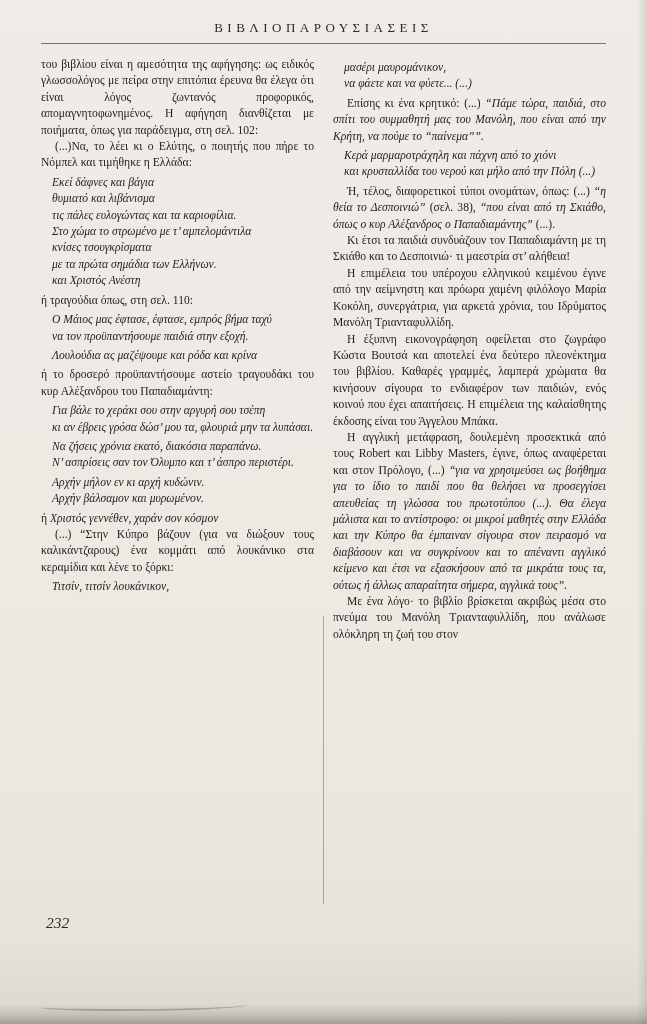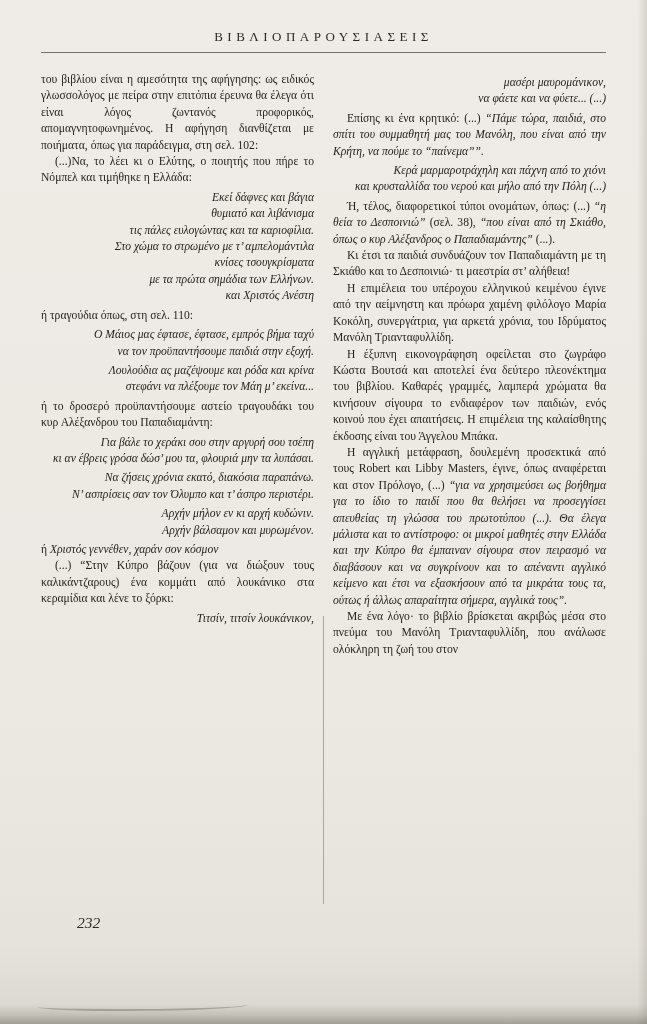--- a/index.html
+++ b/index.html
@@ -7,36 +7,36 @@
     width:647px;height:1024px;overflow:hidden;position:relative;
     background:#d8d5cd;
     font-family:"Liberation Serif","DejaVu Serif",serif;
     color:#26231f;
   }
   .page{
     position:absolute;inset:0;
     background:linear-gradient(180deg,#efece7 0%,#ece9e3 70%,#e6e3dc 92%,#d9d6ce 100%);
   }
   .header{
-    text-align:center;padding-top:29px;
+    text-align:center;padding-top:20px;
     font-size:13px;letter-spacing:4.5px;color:#2c2a26;
   }
   .rule{width:565px;margin:7px auto 0;border-top:1px solid #77736b;}
   .columns{display:flex;width:565px;margin:13px auto 0;gap:19px;}
-  .col{width:273px;font-size:11.6px;line-height:16.4px;margin-top:6px;}
+  .col{width:273px;font-size:11.6px;line-height:16.4px;}
   .block{margin:0;}
   .block.normal{text-align:justify;}
   .block.poem-para{text-align:justify;}
   .block.indent{text-indent:14px;}
-  .block.poem{font-style:italic;margin:3px 0 3px 11px;text-align:right;}
+  .block.poem{font-style:italic;margin:3px 0 3px 11px;}
   .vline{padding-left:12px;text-indent:-12px;}
   .it{font-style:italic;}
   .pagenum{
     position:absolute;left:46px;bottom:92px;
-    font-style:italic;font-size:15.5px;color:#2c2a26;margin-left:31px;
+    font-style:italic;font-size:15.5px;color:#2c2a26;
   }
   .divider{
     position:absolute;left:323px;top:616px;width:1px;height:288px;
     background:#aaa69d;
   }
   .edge-right{
     position:absolute;top:0;right:0;width:10px;height:100%;
     background:linear-gradient(270deg,rgba(115,110,100,0.20),rgba(115,110,100,0));
   }
   .edge-bottom{
@@ -68,21 +68,20 @@
           <div class="vline">με τα πρώτα σημάδια των Ελλήνων.</div>
           <div class="vline">και Χριστός Ανέστη</div>
         </div>
         <div class="block normal">ή τραγούδια όπως, στη σελ. 110:</div>
         <div class="block poem">
           <div class="vline">Ο Μάιος μας έφτασε, έφτασε, εμπρός βήμα ταχύ</div>
           <div class="vline">να τον προϋπαντήσουμε παιδιά στην εξοχή.</div>
         </div>
         <div class="block poem">
           <div class="vline">Λουλούδια ας μαζέψουμε και ρόδα και κρίνα</div>
-          <div class="vline">στεφάνι να πλέξουμε τον Μάη μ’ εκείνα...</div>
         </div>
         <div class="block normal">ή το δροσερό προϋπαντήσουμε αστείο τραγουδάκι του κυρ Αλέξανδρου του Παπαδιαμάντη:</div>
         <div class="block poem">
           <div class="vline">Για βάλε το χεράκι σου στην αργυρή σου τσέπη</div>
           <div class="vline">κι αν έβρεις γρόσα δώσ’ μου τα, φλουριά μην τα λυπάσαι.</div>
         </div>
         <div class="block poem">
           <div class="vline">Να ζήσεις χρόνια εκατό, διακόσια παραπάνω.</div>
           <div class="vline">Ν’ ασπρίσεις σαν τον Όλυμπο και τ’ άσπρο περιστέρι.</div>
         </div>

